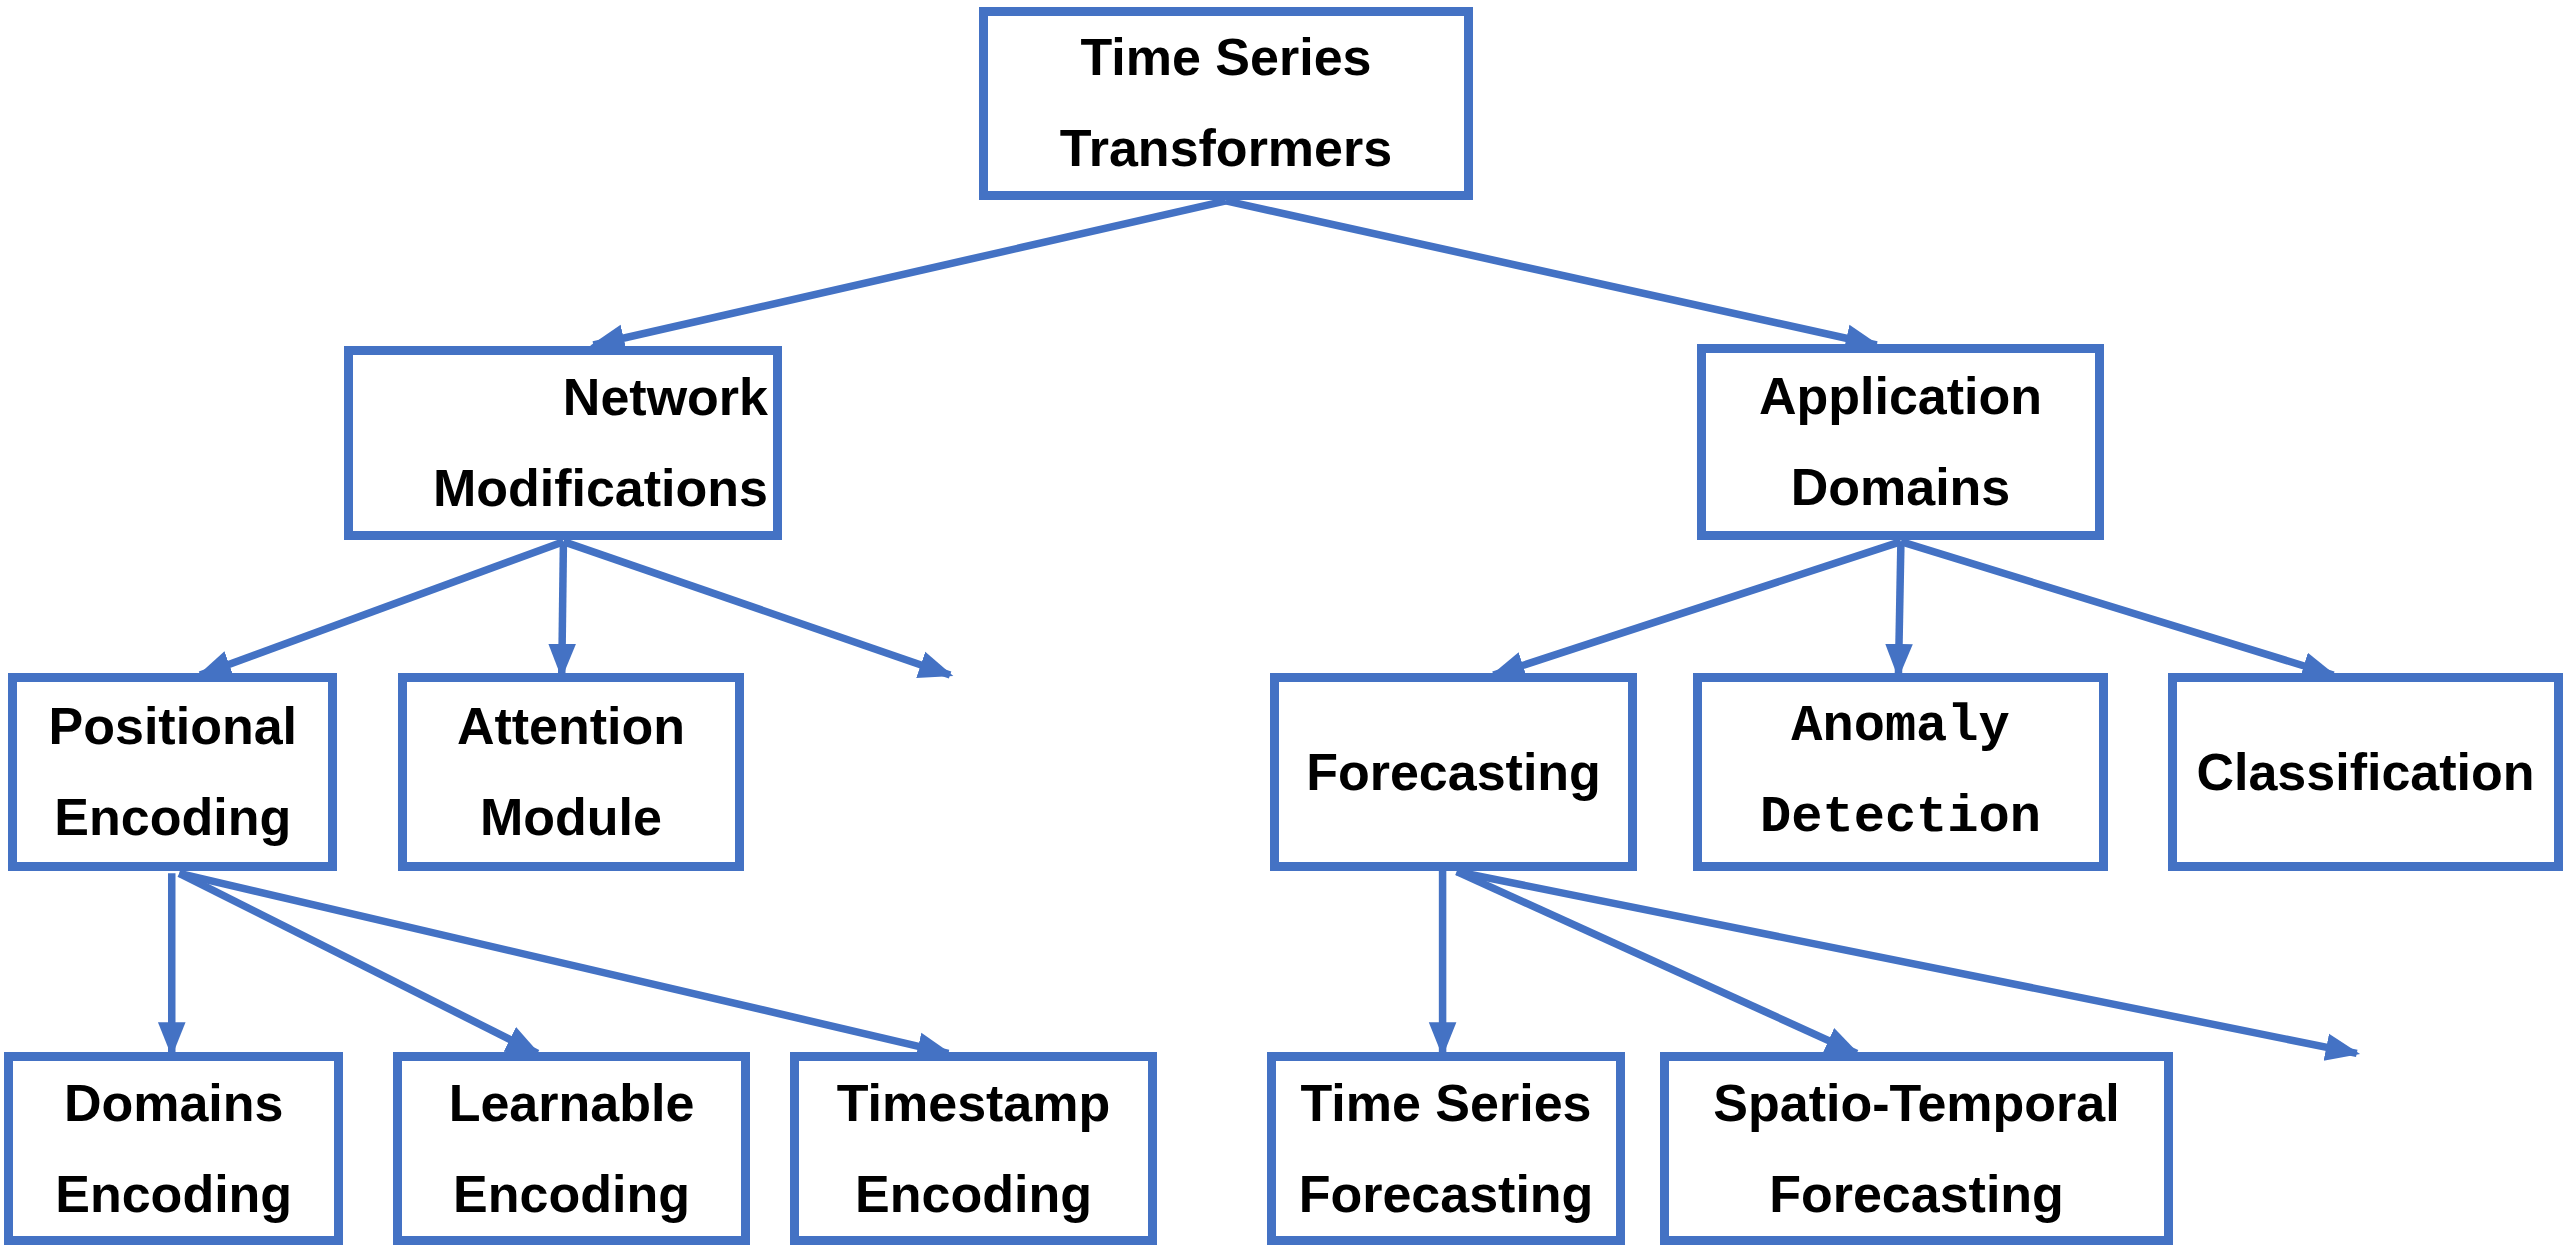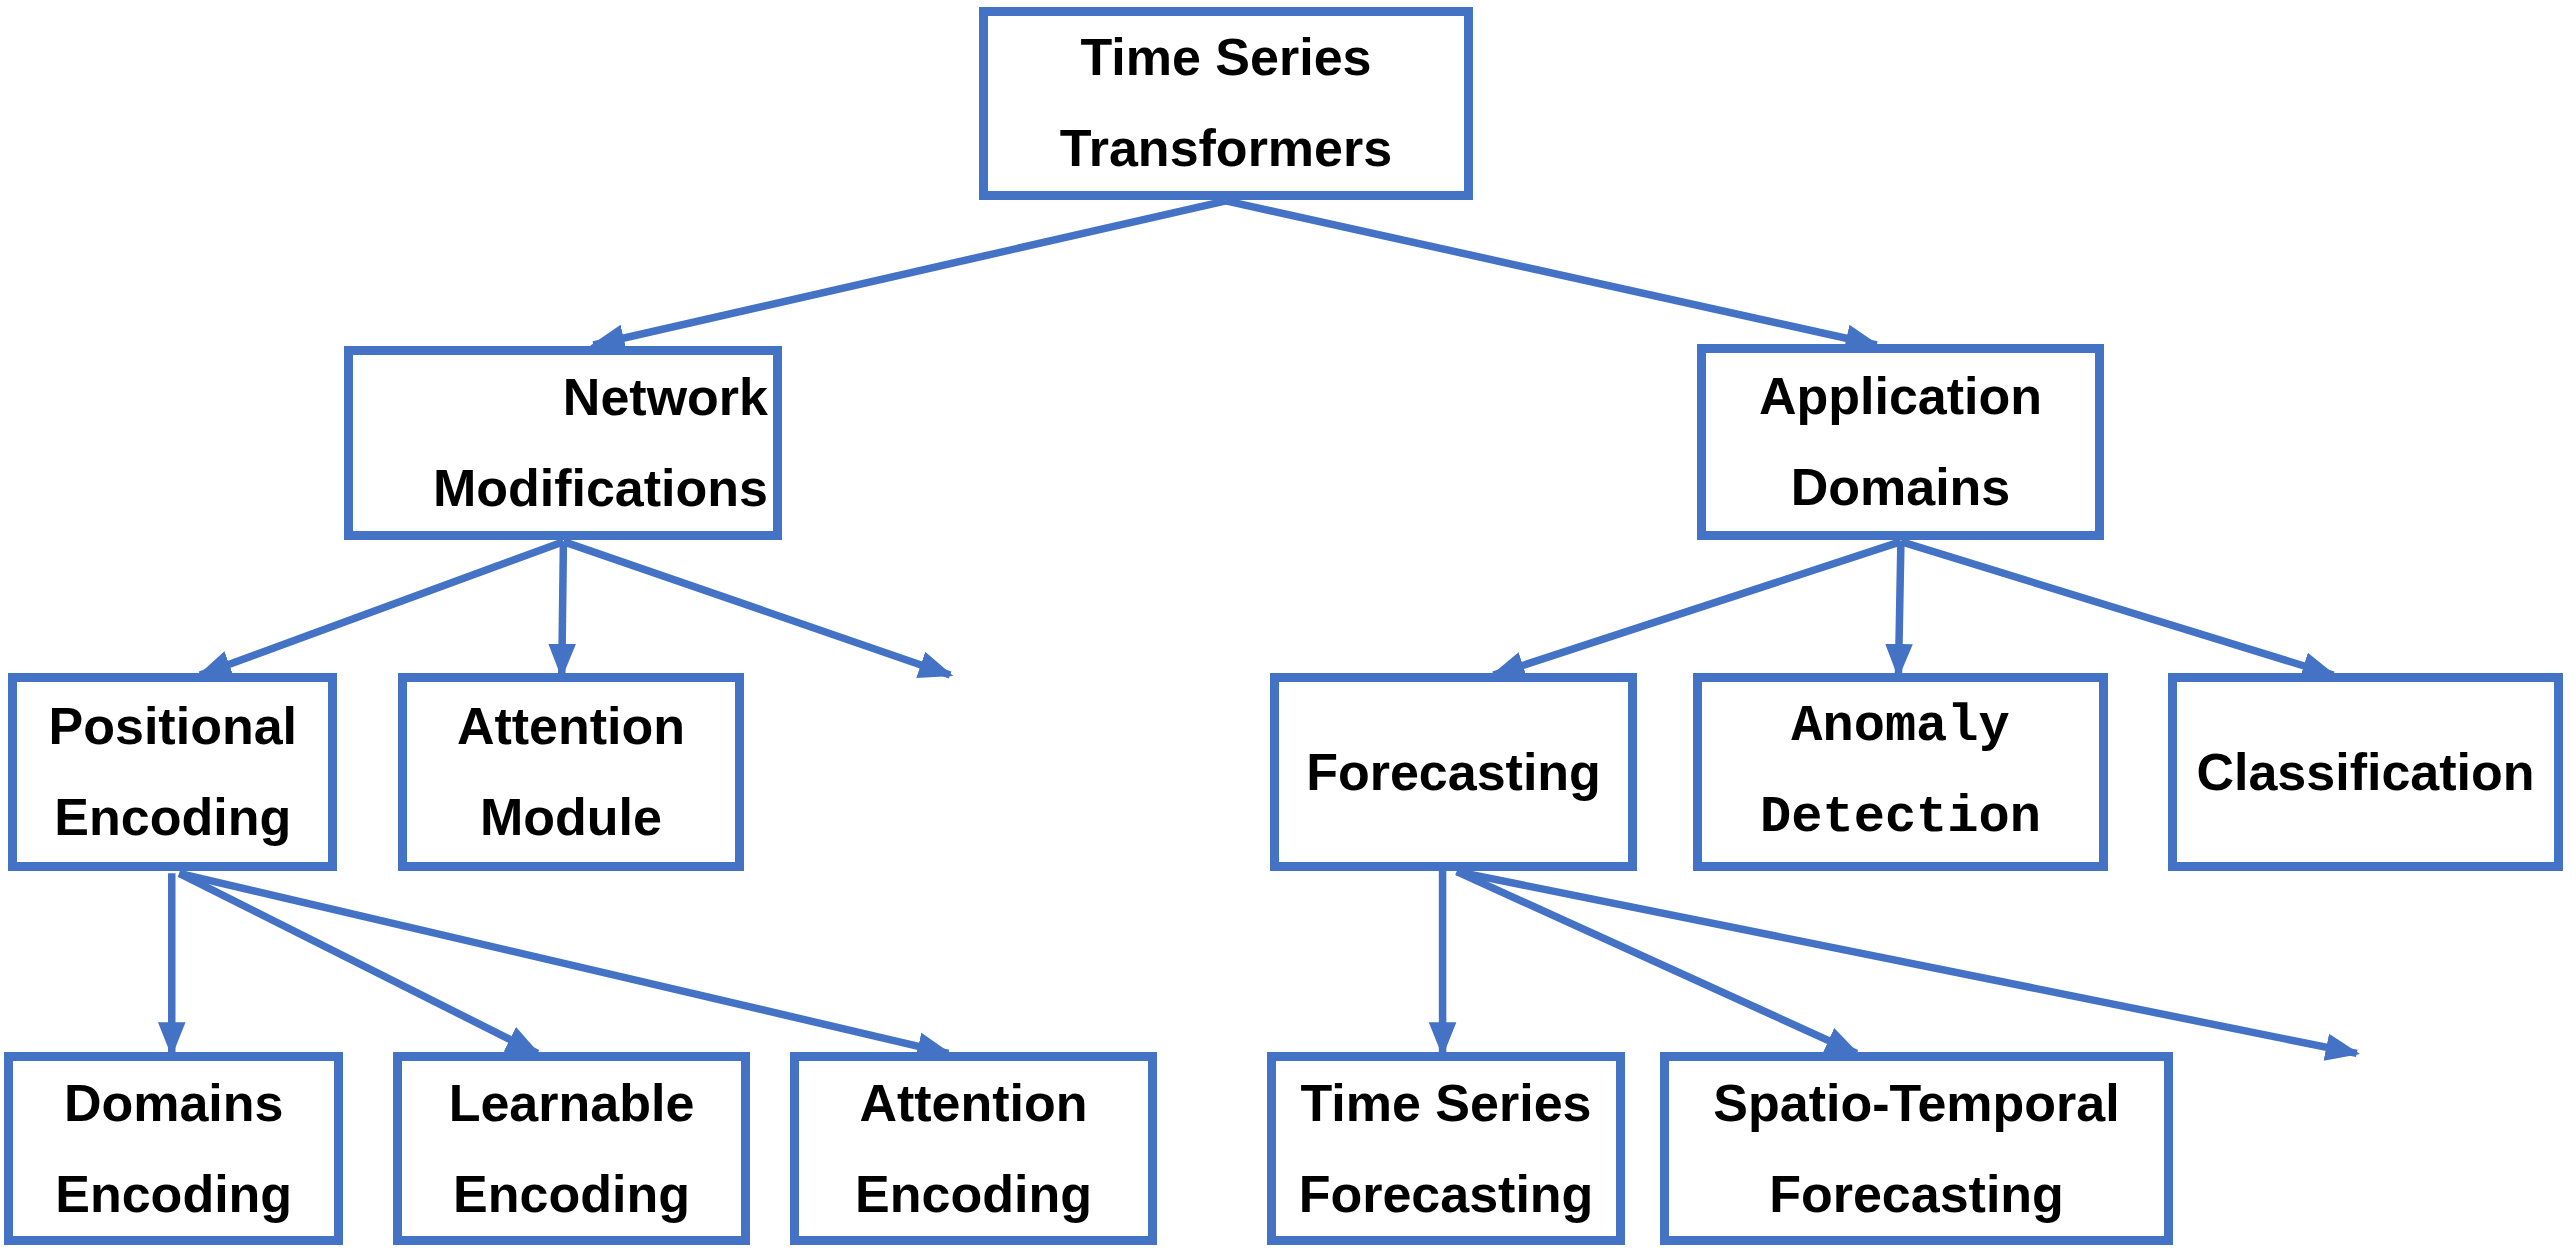--- a/index.html
+++ b/index.html
@@ -109,21 +109,21 @@
 
   <div class="node" style="left:4.2px;top:1052px;width:339px;height:193px;">
     <span>Domains Encoding</span>
   </div>
 
   <div class="node" style="left:393px;top:1052px;width:357px;height:193px;">
     <span>Learnable Encoding</span>
   </div>
 
   <div class="node" style="left:790px;top:1052px;width:367px;height:193px;">
-    <span>Attention Encoding</span>
+    <span>Timestamp Encoding</span>
   </div>
 
   <div class="node" style="left:1267px;top:1052px;width:358px;height:193px;">
     <span>Time Series Forecasting</span>
   </div>
 
   <div class="node" style="left:1660px;top:1052px;width:513px;height:193px;">
     <span>Spatio-Temporal Forecasting</span>
   </div>
 

